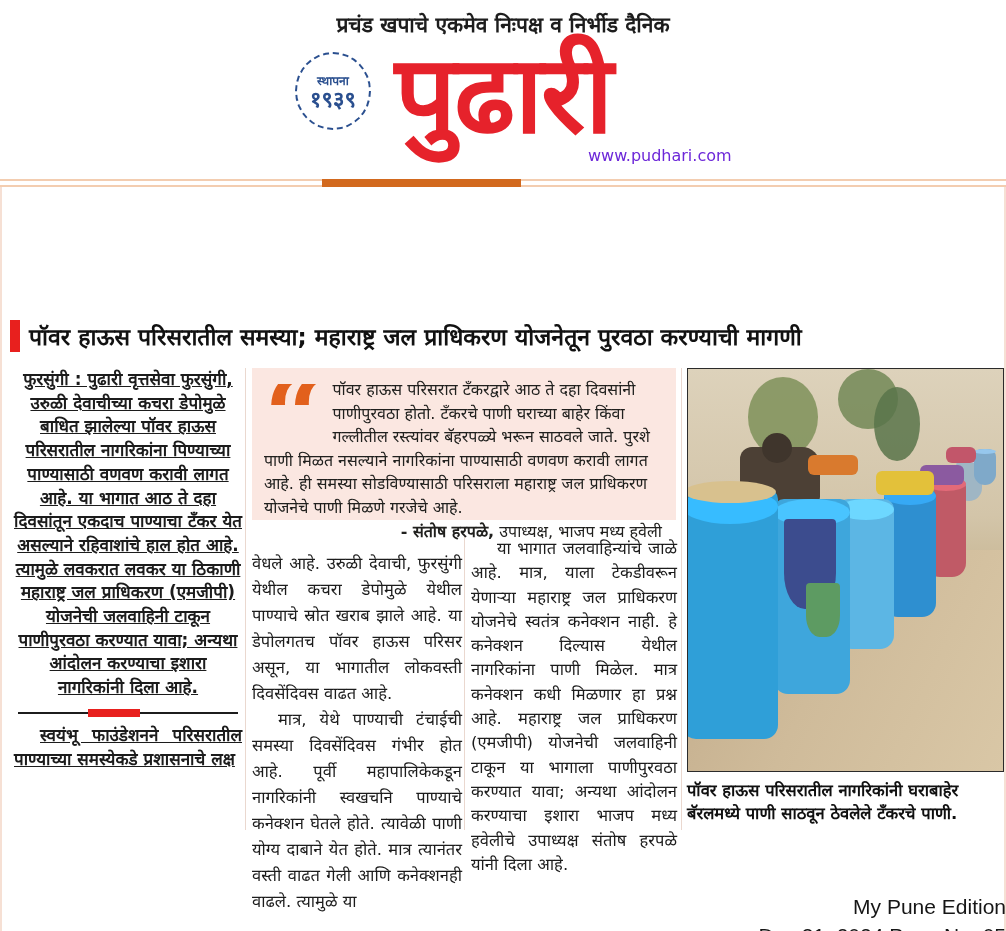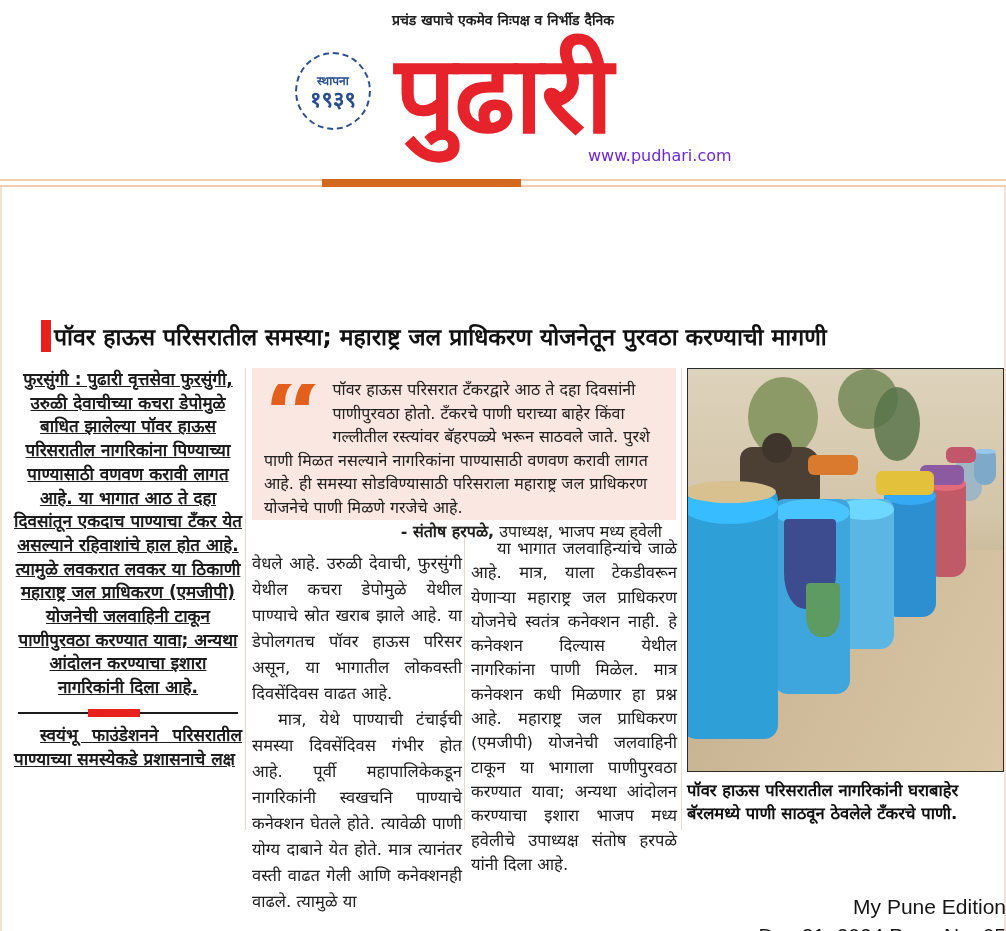--- a/index.html
+++ b/index.html
@@ -8,21 +8,21 @@
   .page {
     position:relative; width:1006px; height:931px; margin:0 auto;
     background:#ffffff; overflow:hidden;
   }
   .page-edge { position:absolute; top:186px; bottom:0; width:2px; background:#f6e0d4; }
   .page-edge.left { left:0; } .page-edge.right { right:0; }
 
   
   .tagline {
     position:absolute; top:10px; left:0; width:100%;
-    text-align:center; font-size:14px; font-weight:700; color:#1d1d1d;
+    text-align:center; font-size:21px; font-weight:700; color:#1d1d1d;
   }
   .emblem {
     position:absolute; left:295px; top:52px; width:76px; height:78px;
     border:2px dashed #2a4f8f; border-radius:50%;
     display:flex; flex-direction:column; align-items:center; justify-content:center;
     color:#2a4f8f; background:#fff;
   }
   .emblem .l1 { font-size:12px; font-weight:700; }
   .emblem .l2 { font-size:22px; font-weight:800; line-height:1; }
   .logo {
@@ -41,22 +41,22 @@
   .masthead-divider .thin-bottom { position:absolute; top:6px; left:0; right:0; height:2px; background:#f3cdb0; }
   .masthead-divider .accent { position:absolute; top:0; left:322px; width:199px; height:8px; background:#d2691e; }
 
   
   .headline {
     position:absolute; top:210px; left:8px; width:990px;
     text-align:center; font-size:60px; font-weight:900; color:#0e0e0e;
     letter-spacing:-1px; line-height:1.45; white-space:nowrap;
   }
   .subheadline-row {
-    position:absolute; top:320px; left:41px; width:960px;
-    display:flex; align-items:center; gap:3px;
+    position:absolute; top:320px; left:10px; width:960px;
+    display:flex; align-items:center; gap:9px;
   }
   .subheadline-bar { width:10px; height:32px; background:#e8201e; flex:0 0 auto; }
   .subheadline { font-size:23px; font-weight:800; color:#111; white-space:nowrap; }
 
   
   .col-rule { position:absolute; width:1px; background:#ead8cf; }
   .rule-1 { left:245px; top:368px; height:462px; }
   .rule-2 { left:464px; top:534px; height:296px; }
   .rule-3 { left:681px; top:368px; height:462px; }
 

